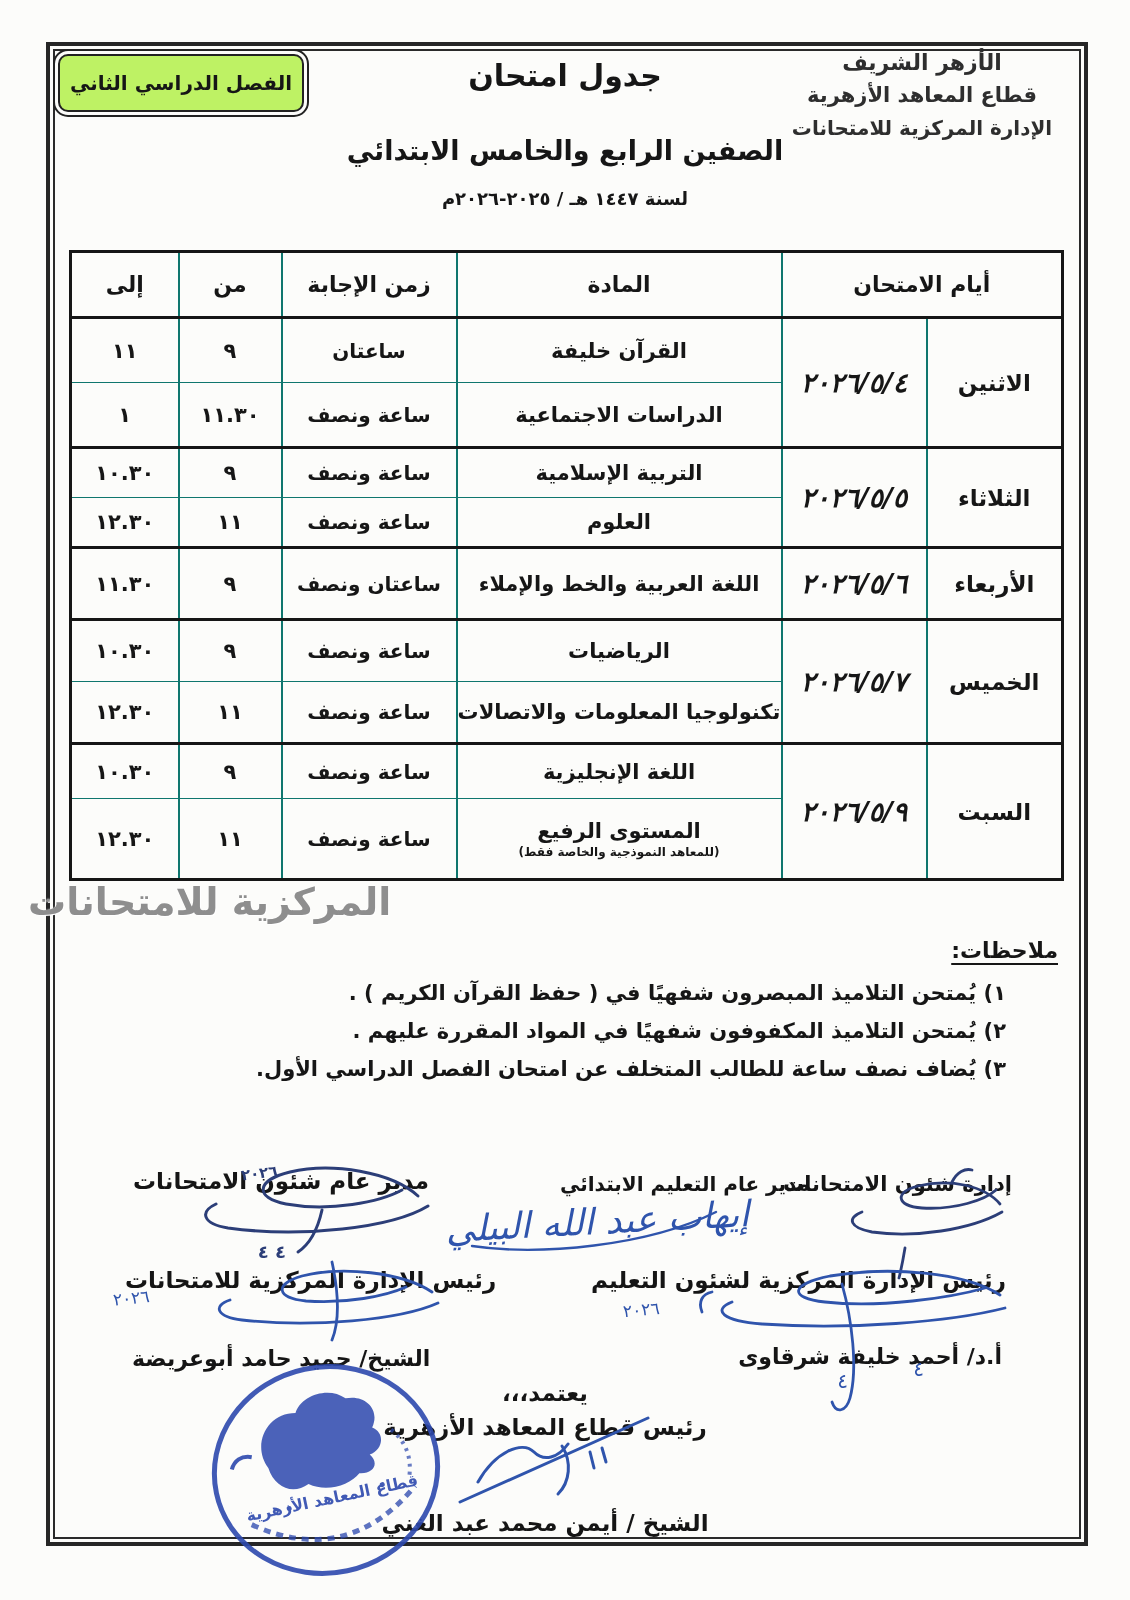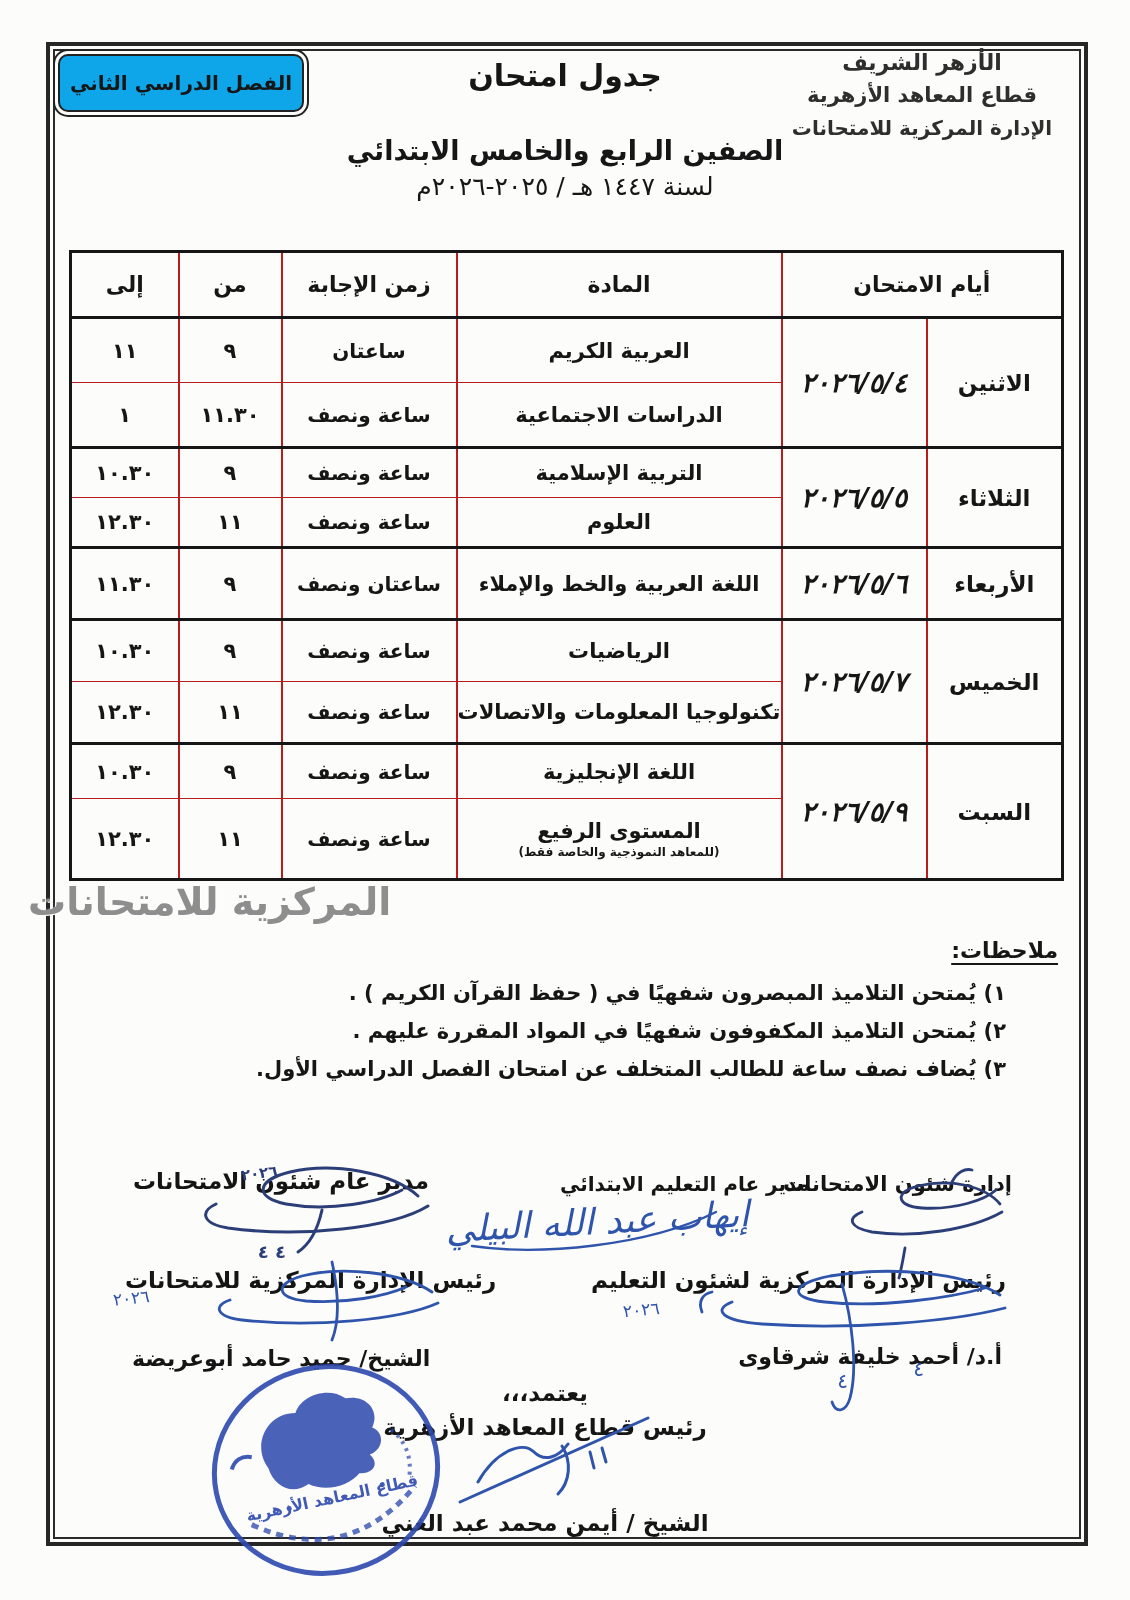--- a/index.html
+++ b/index.html
@@ -5,37 +5,37 @@
   html,body{margin:0;padding:0;background:#ffffff;}
   .page{position:relative;width:1130px;height:1600px;background:#fcfcfa;overflow:hidden;
         font-family:"DejaVu Sans",sans-serif;color:#161616;direction:rtl;}
   
   .frame{position:absolute;left:46px;top:42px;width:1042px;height:1504px;box-sizing:border-box;
          border:4px solid #262626;outline:2px solid #2a2a2a;outline-offset:-9px;}
   
   .badge{position:absolute;left:58px;top:54px;width:246px;height:58px;box-sizing:border-box;
          border:2px solid #222;border-radius:10px;outline:2px solid #222;outline-offset:3px;
          display:flex;align-items:center;justify-content:center;
-         font-size:20px;font-weight:bold;background:#0ea5e9;}
+         font-size:20px;font-weight:bold;background:#bef264;}
   
   .org{position:absolute;right:58px;top:46px;width:300px;text-align:center;
        font-weight:bold;color:#2e2e2e;}
   .org div{line-height:33px;}
   .org .o1{font-size:22px;letter-spacing:1px;}
   .org .o2{font-size:21px;}
   .org .o3{font-size:20px;}
   
   .t1,.t2,.t3{position:absolute;left:330px;width:470px;text-align:center;font-weight:bold;}
   .t1{top:58px;font-size:30px;}
   .t2{top:126px;font-size:27px;margin-top:9px;}
-  .t3{top:172px;font-size:25px;font-weight:400;}
+  .t3{top:188px;font-size:18px;font-weight:700;}
   
   .sched{position:absolute;left:69px;top:250px;width:992px;border-collapse:collapse;
          table-layout:fixed;border:3px solid #161616;background:#fcfcfa;}
-  .sched th,.sched td{border:2px solid #b91c1c;text-align:center;vertical-align:middle;
+  .sched th,.sched td{border:2px solid #0f766e;text-align:center;vertical-align:middle;
          padding:0;overflow:hidden;}
   .sched td{border-top-width:1px;border-bottom-width:1px;}
   .sched thead th{border-bottom:3px solid #161616;font-size:22px;font-weight:bold;}
   .sched tbody{border-top:3px solid #161616;border-bottom:3px solid #161616;}
   .c-day{width:136px;}.c-date{width:145px;}.c-subj{width:325px;}
   .c-dur{width:175px;}.c-from{width:103px;}.c-to{width:108px;}
   td.day{font-size:23px;font-weight:bold;border-left-width:2px;}
   td.date{font-size:27px;font-weight:bold;font-style:italic;}
   td.subj{font-size:21px;font-weight:bold;}
   .subj-note{font-size:12px;font-weight:bold;margin-top:2px;}
@@ -102,21 +102,21 @@
         <th>زمن الإجابة</th>
         <th>من</th>
         <th>إلى</th>
       </tr>
     </thead>
 
     <tbody>
       <tr class="r65">
         <td class="day" rowspan="2">الاثنين</td>
         <td class="date" rowspan="2">٢٠٢٦/٥/٤</td>
-        <td class="subj">العربية الكريم</td>
+        <td class="subj">القرآن خليفة</td>
         <td class="dur">ساعتان</td>
         <td class="num">٩</td>
         <td class="num">١١</td>
       </tr>
       <tr class="r65">
         <td class="subj">الدراسات الاجتماعية</td>
         <td class="dur">ساعة ونصف</td>
         <td class="num">١١.٣٠</td>
         <td class="num">١</td>
       </tr>

